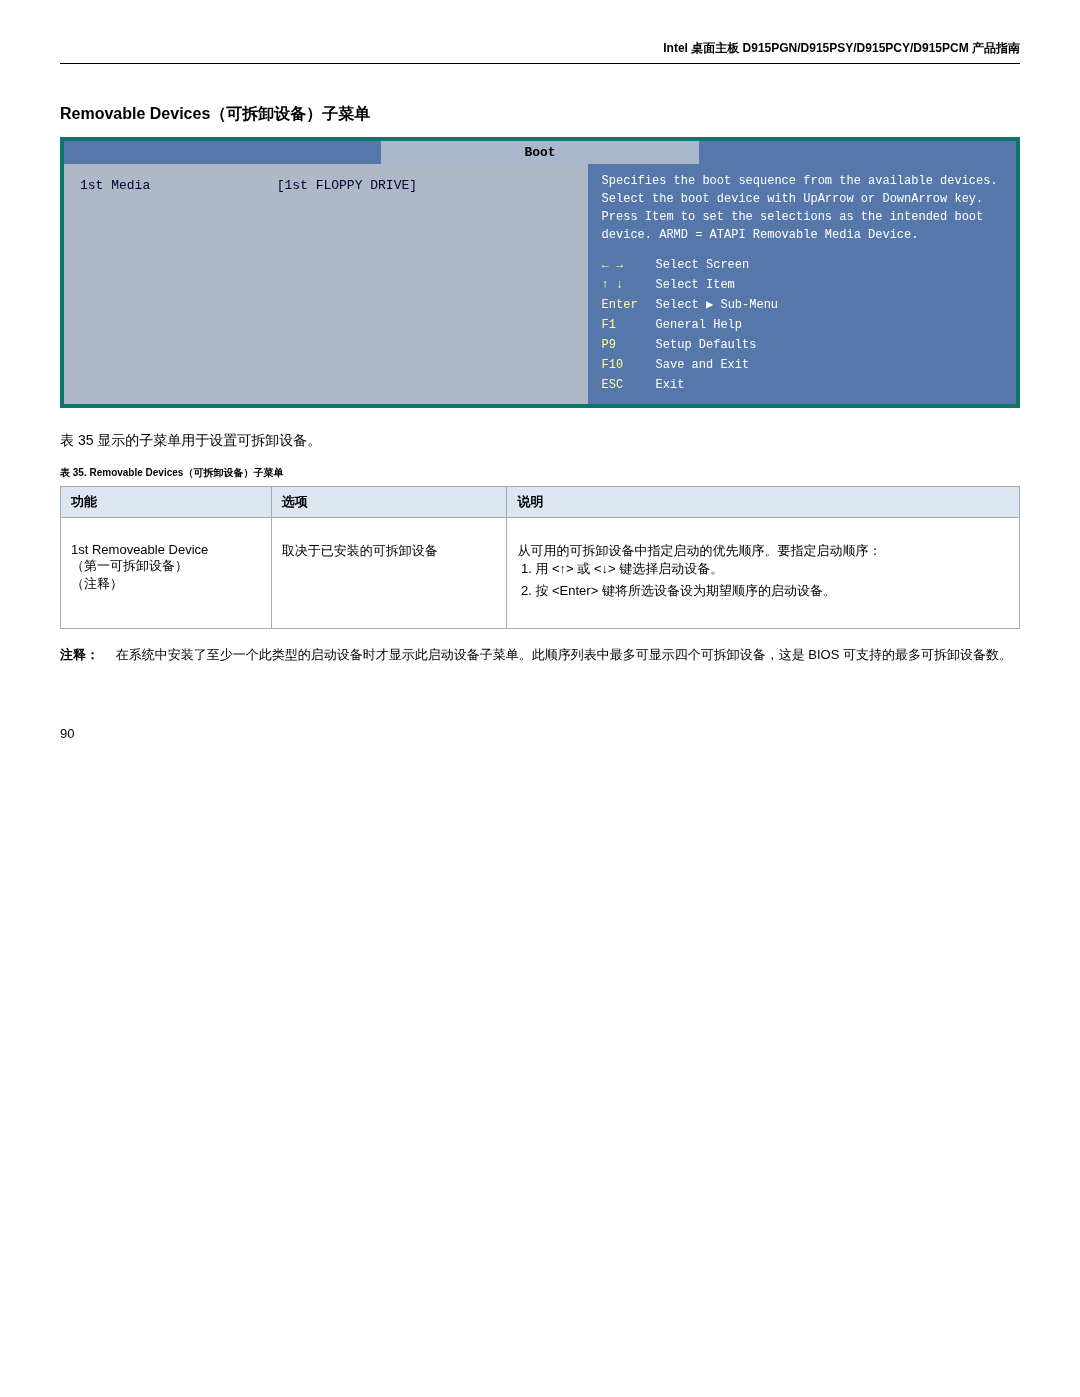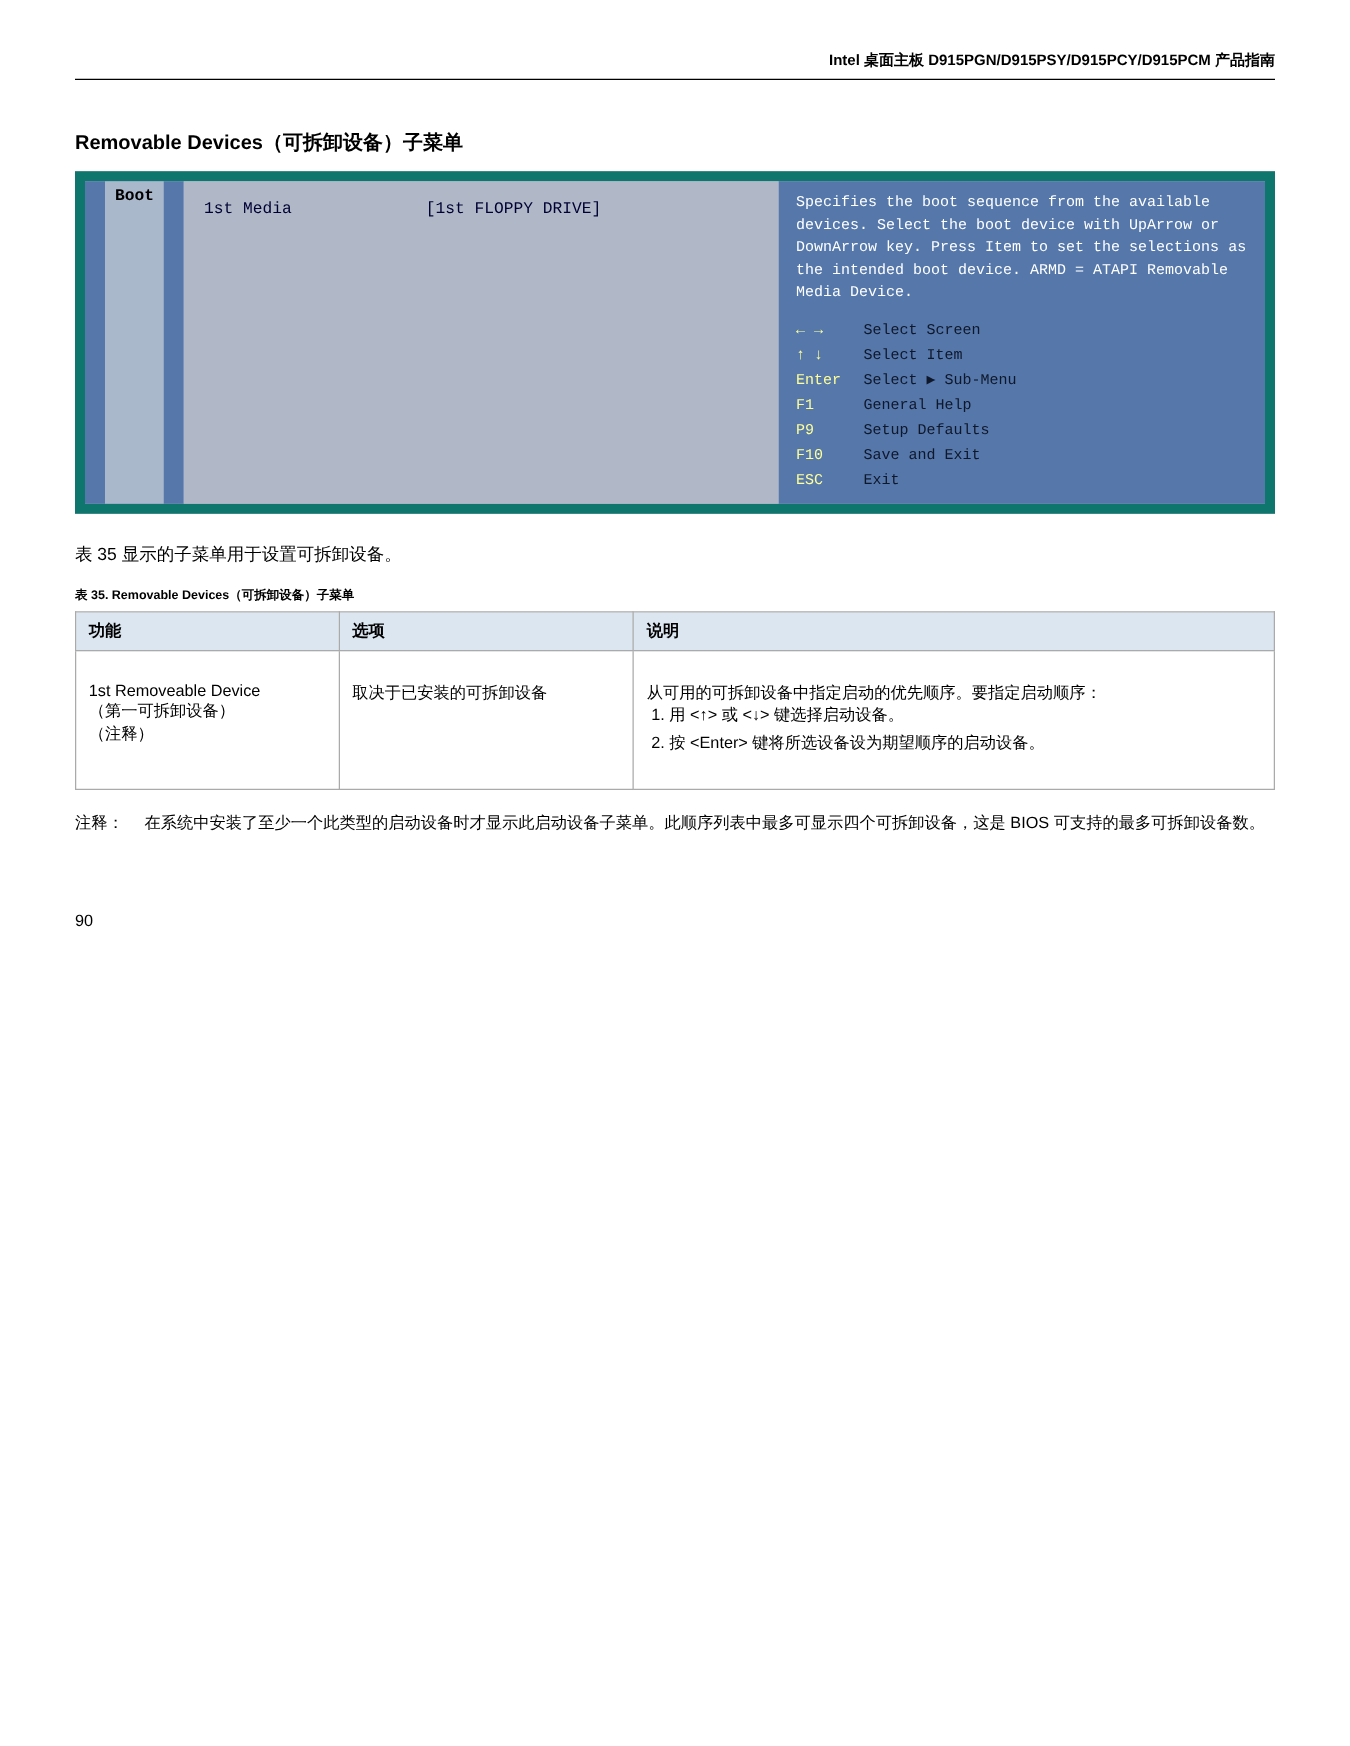--- a/index.html
+++ b/index.html
@@ -21,23 +21,24 @@
       text-align: right;
     }
     .section-title {
       color: #000000;
       font-size: 16px;
       font-weight: bold;
       margin-bottom: 12px;
     }
     
     .bios-container {
-      border: 8px solid #0f766e;
+      border: 4px solid #0f766e;
       background: #b0b8c8;
       display: flex;
+      flex-direction: column;
       margin-bottom: 24px;
       font-family: 'Courier New', Courier, monospace;
       font-size: 13px;
     }
     .bios-header-row {
       display: flex;
       background: #5577aa;
     }
     .bios-header-cell {
       flex: 1;
@@ -93,21 +94,21 @@
     .bios-nav-row {
       display: flex;
       gap: 10px;
       margin-bottom: 2px;
     }
     .bios-nav-key {
       min-width: 44px;
       color: #ffff99;
     }
     .bios-nav-desc {
-      color: #0f172a;
+      color: #ffffff;
     }
     
     .desc-text {
       font-size: 14px;
       margin-bottom: 16px;
     }
     
     .table-caption {
       font-size: 10px;
       font-weight: bold;
@@ -136,21 +137,21 @@
     }
     .data-table td ol li {
       margin-bottom: 4px;
     }
     .note-section {
       font-size: 13px;
       margin-top: 8px;
       line-height: 1.6;
     }
     .note-label {
-      font-weight: normal;
+      font-weight: bold;
     }
     .page-num {
       margin-top: 60px;
       font-size: 13px;
     }
   </style>
 </head>
 <body>
 
 <div class="page-header">Intel 桌面主板 D915PGN/D915PSY/D915PCY/D915PCM 产品指南</div>

